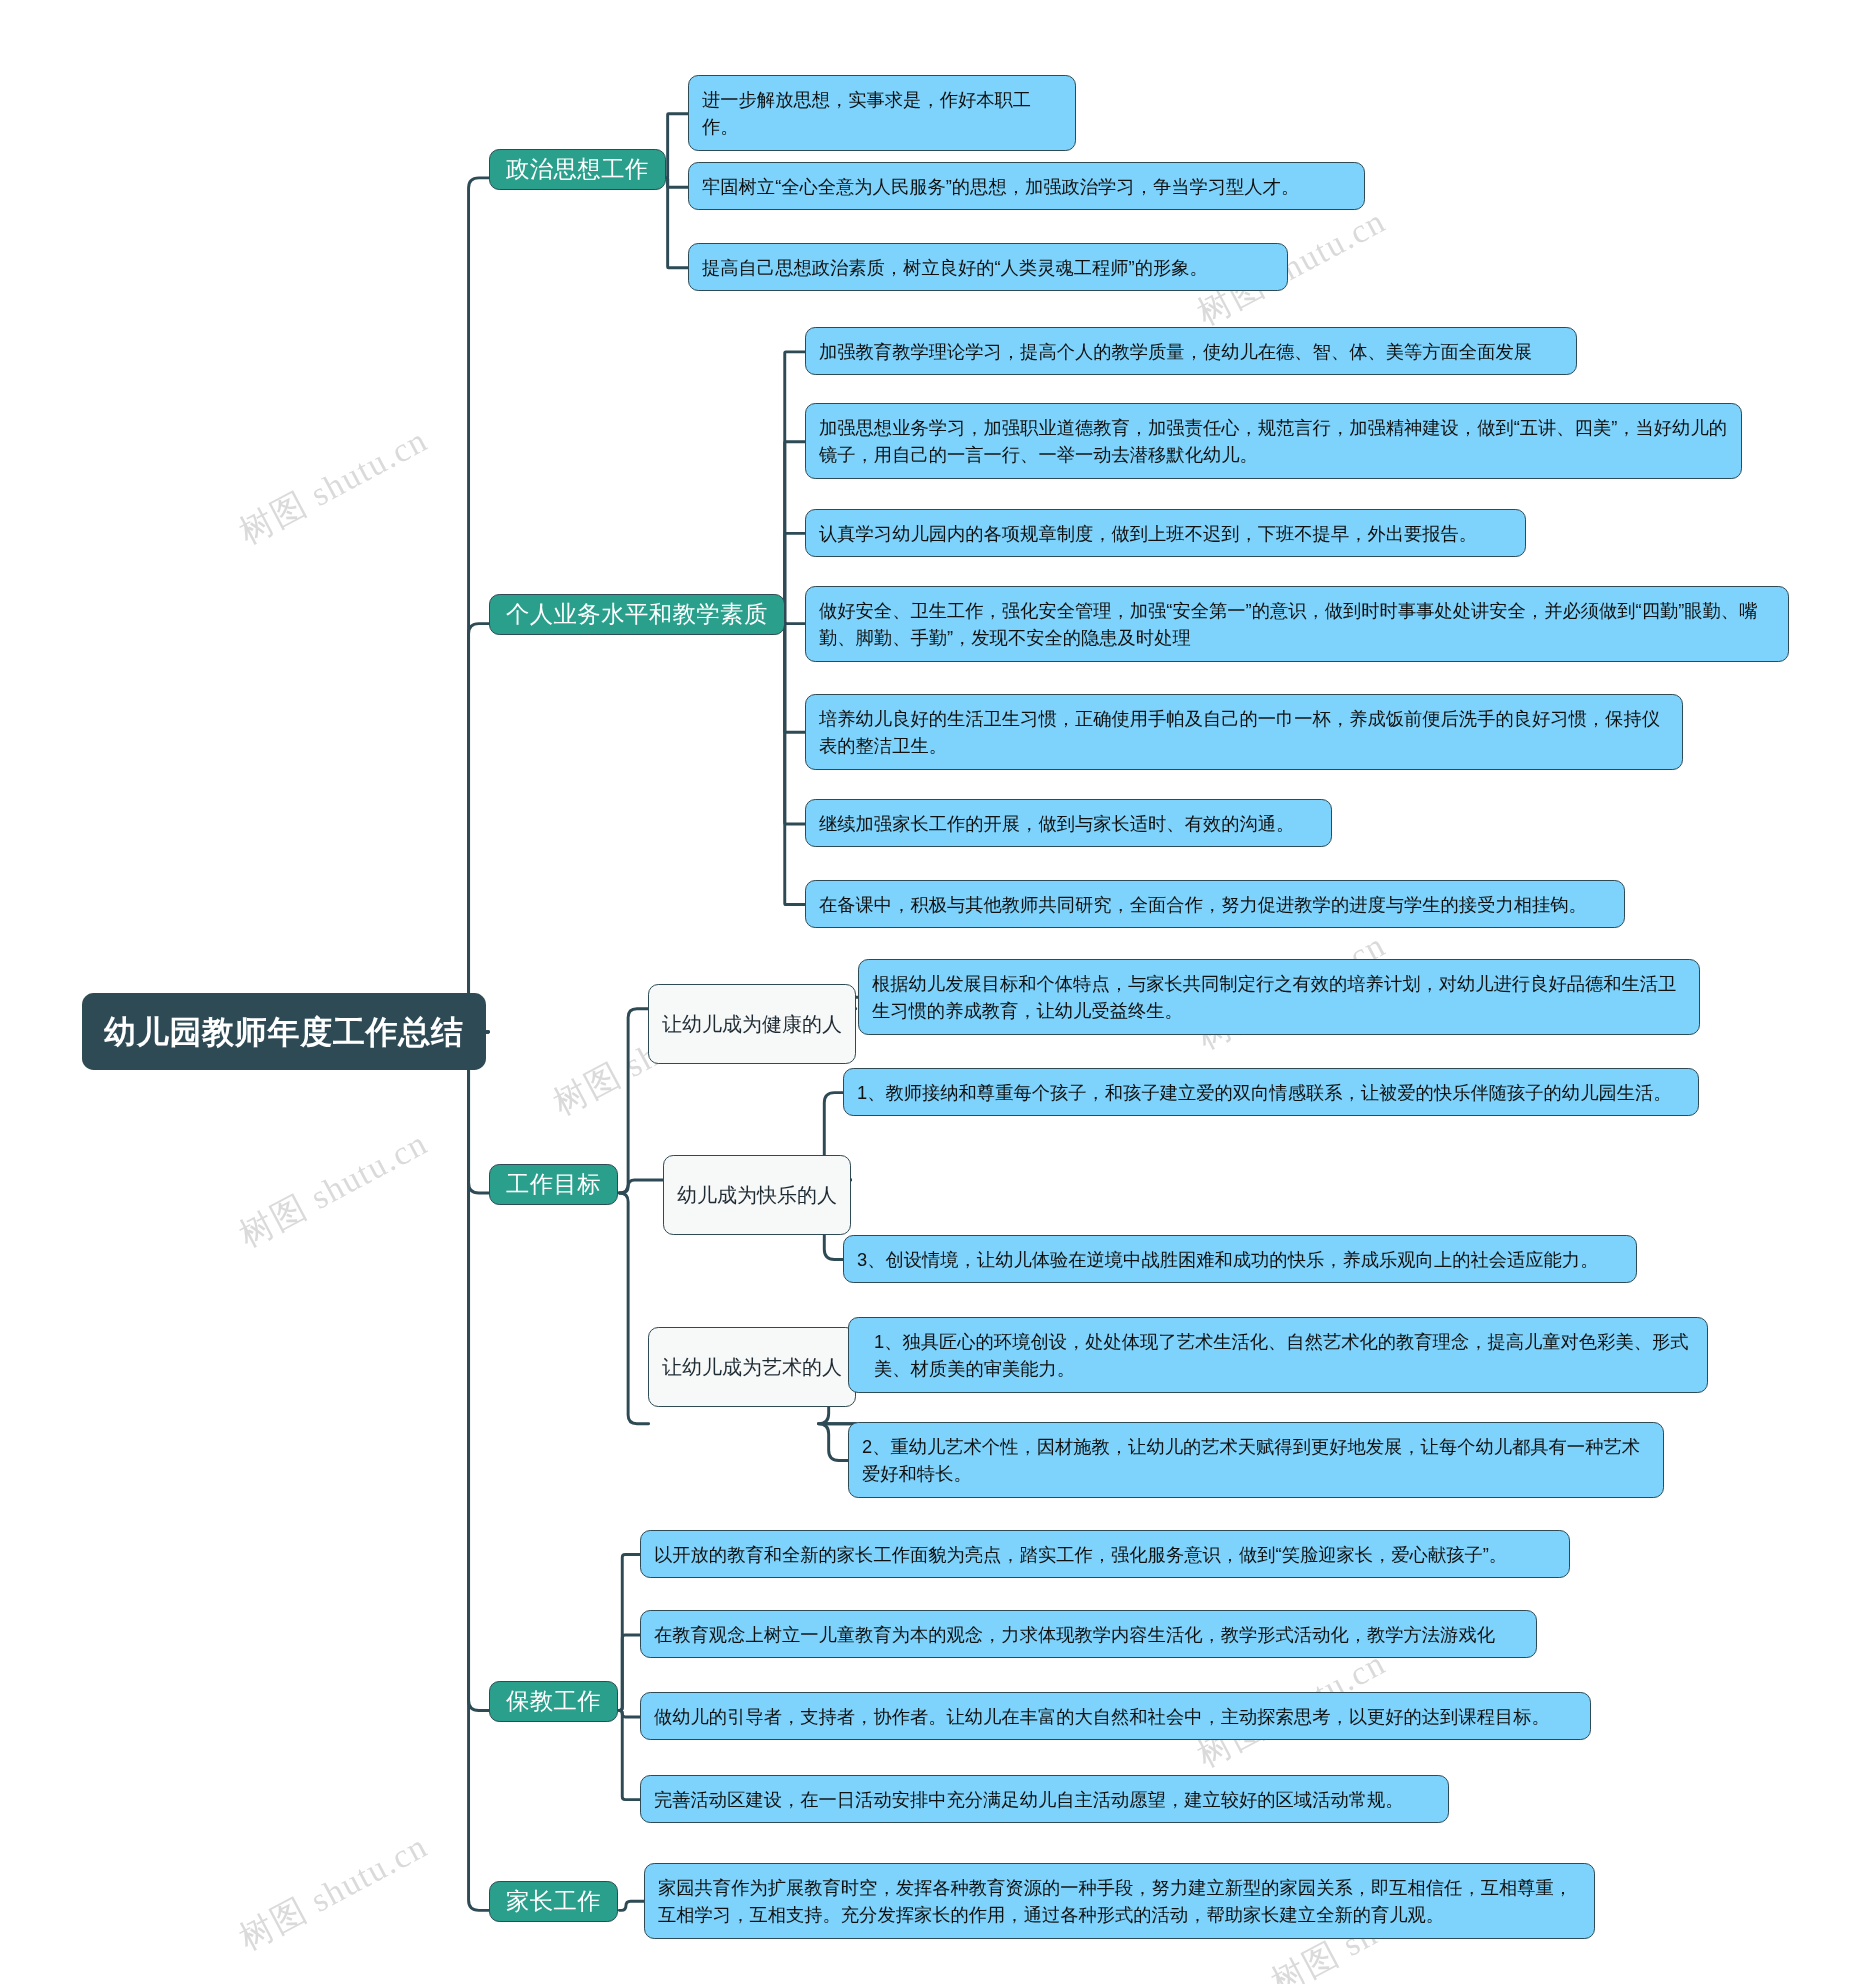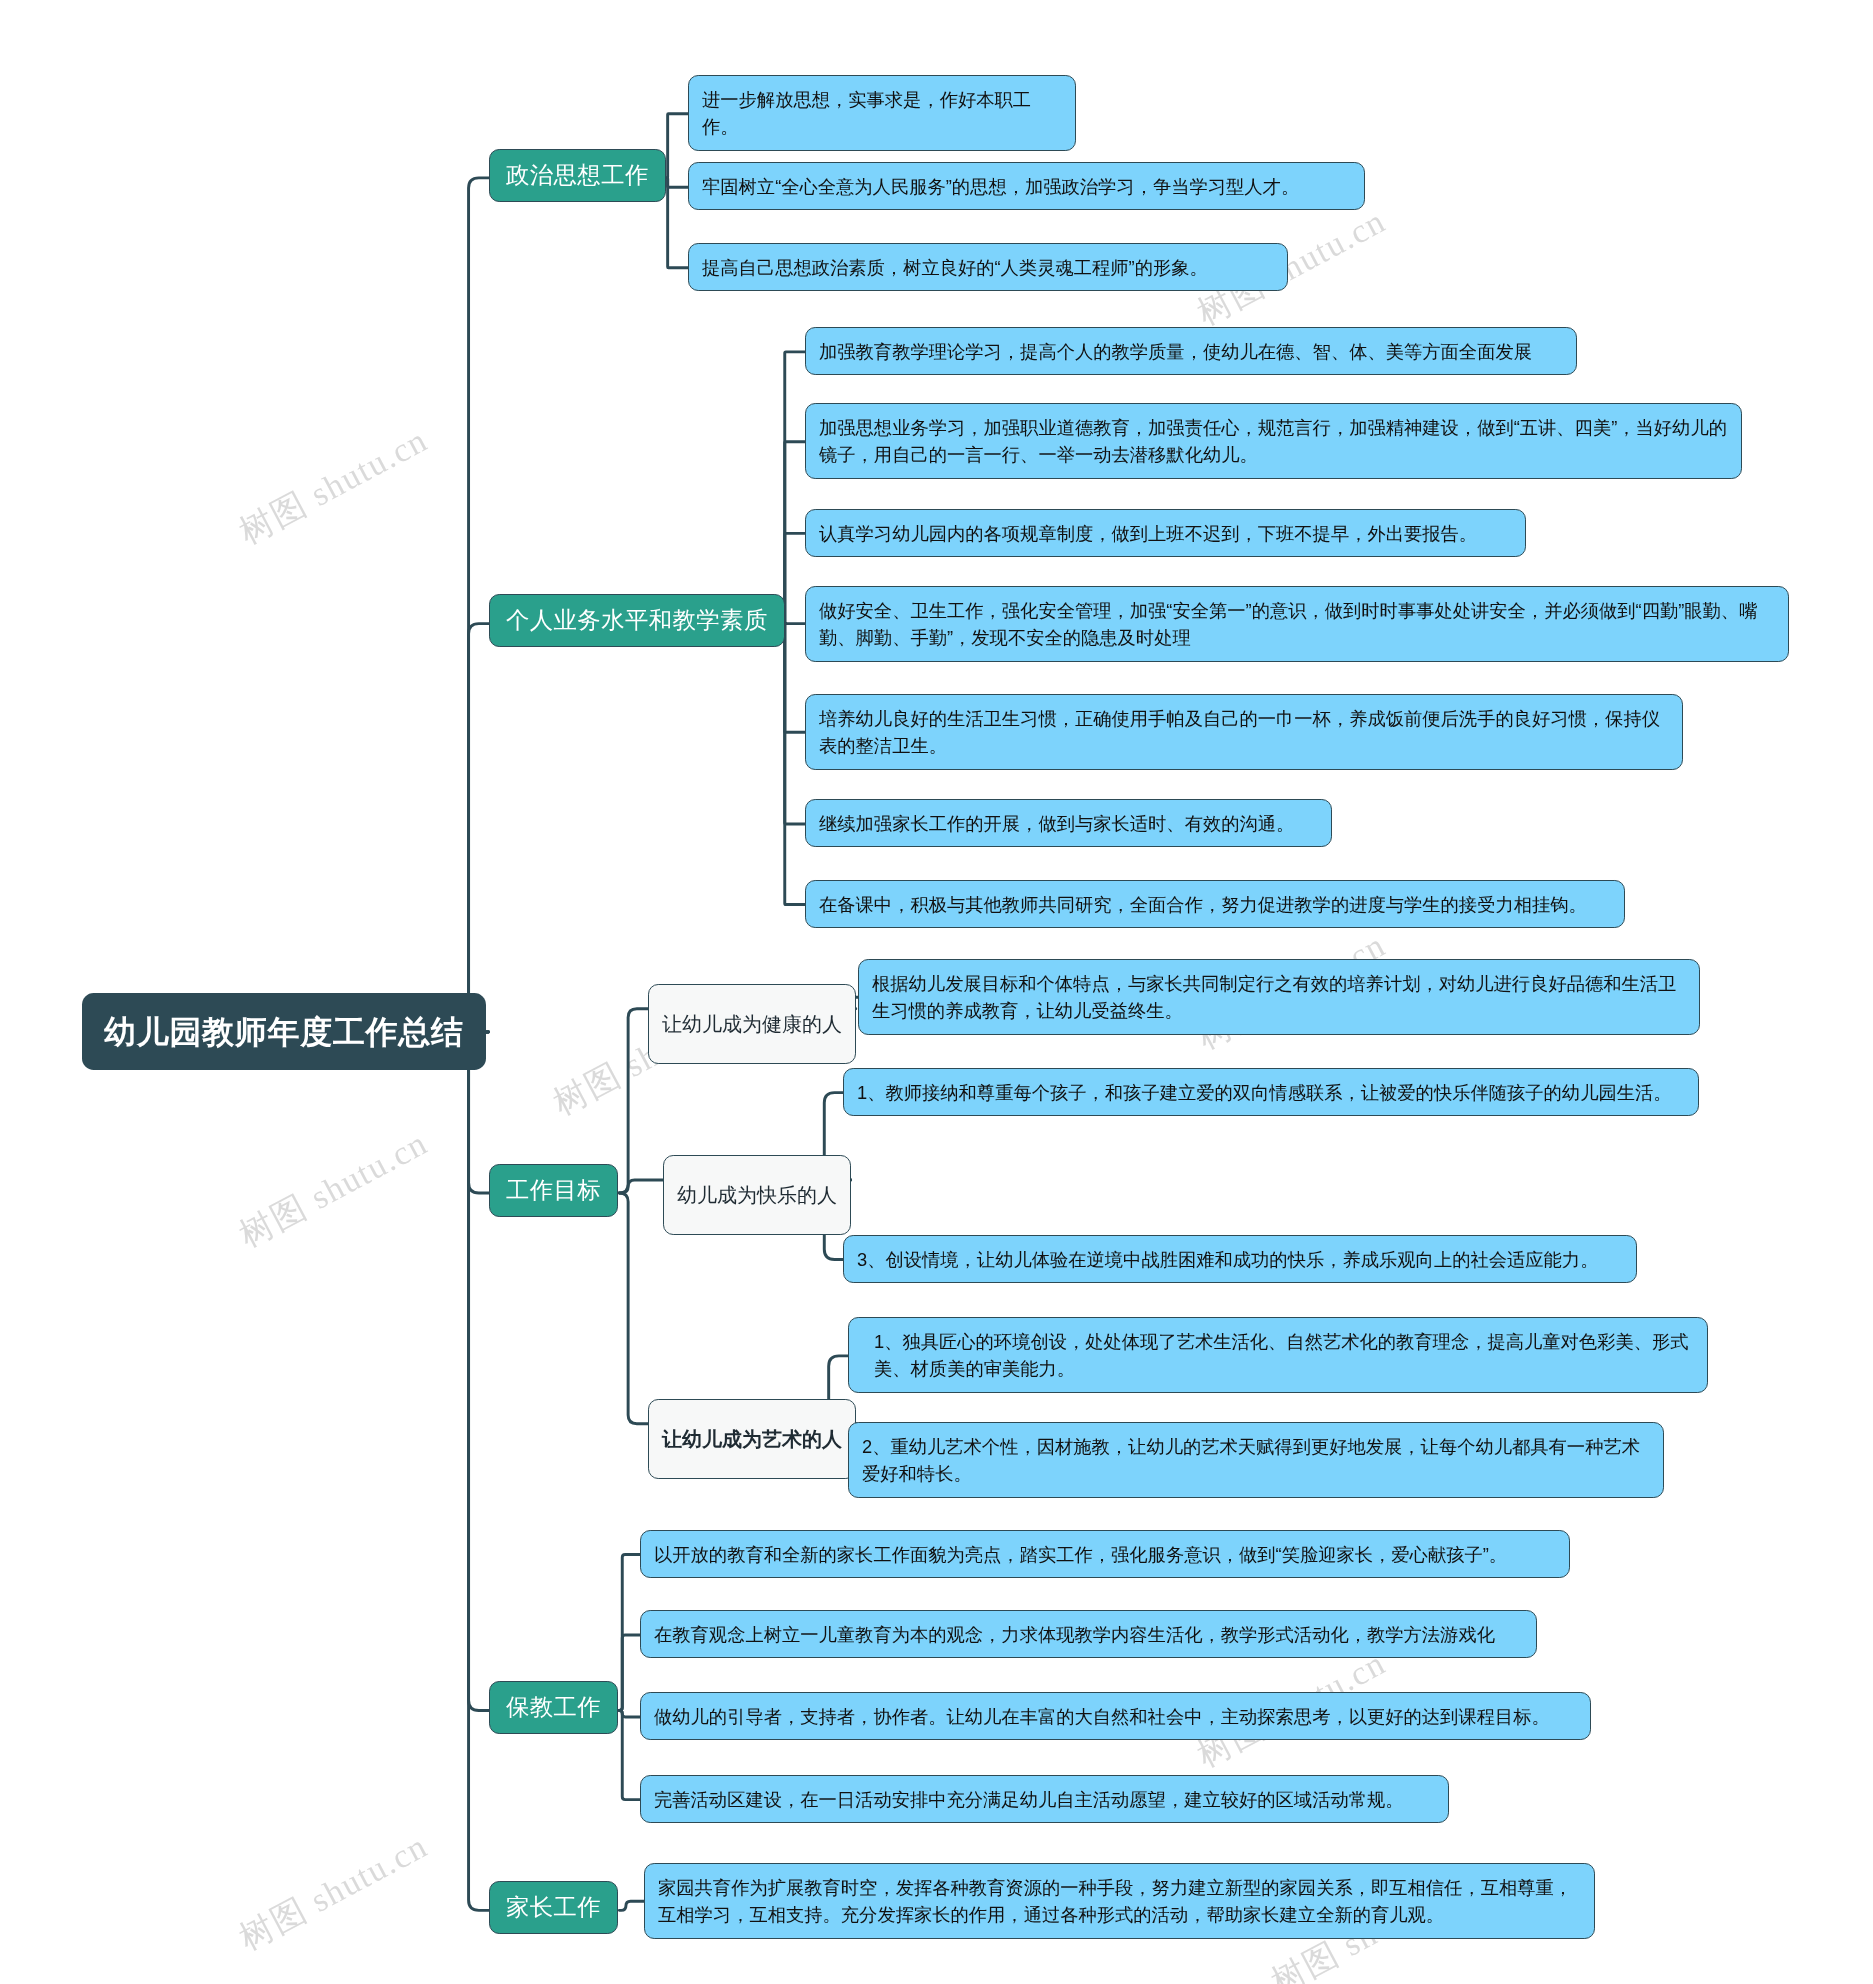--- a/index.html
+++ b/index.html
@@ -56,21 +56,21 @@
     padding: 14.6px 22px;
     border-radius: 11.7px;
     letter-spacing: 0.7px;
   }
 
   .branch {
     background: #2aa08c;
     color: #ffffff;
     font-size: 23.4px;
     font-weight: 400;
-    padding: 8px 16px;
+    padding: 2px 16px;
     border: 1.5px solid #2d4a55;
     border-radius: 10.2px;
     letter-spacing: 0.4px;
   }
 
   .sub {
     background: #f7f8f8;
     color: #1f2b33;
     font-size: 20px;
     padding: 24px 13px;
@@ -193,21 +193,21 @@
   <div class="node sub" id="b2s1" style="left:663px; top:1155px;">
     <span>幼儿成为快乐的人</span>
   </div>
   <div class="node leaf" id="b2s1l0" style="left:843px; top:1068px; width:856px;">
     <span>1、教师接纳和尊重每个孩子，和孩子建立爱的双向情感联系，让被爱的快乐伴随孩子的幼儿园生活。</span>
   </div>
   <div class="node leaf" id="b2s1l2" style="left:843px; top:1235px; width:794px;">
     <span>3、创设情境，让幼儿体验在逆境中战胜困难和成功的快乐，养成乐观向上的社会适应能力。</span>
   </div>
 
-  <div class="node sub" id="b2s2" style="left:648px; top:1399px;font-weight:bold;">
+  <div class="node sub" id="b2s2" style="left:648px; top:1327px;">
     <span>让幼儿成为艺术的人</span>
   </div>
   <div class="node leaf" id="b2s2l0" style="left:848px; top:1317px; width:860px;padding-left:25px;">
     <span>1、独具匠心的环境创设，处处体现了艺术生活化、自然艺术化的教育理念，提高儿童对色彩美、形式美、材质美的审美能力。</span>
   </div>
   <div class="node leaf" id="b2s2l1" style="left:848px; top:1422px; width:816px;">
     <span>2、重幼儿艺术个性，因材施教，让幼儿的艺术天赋得到更好地发展，让每个幼儿都具有一种艺术爱好和特长。</span>
   </div>
 
   <div class="node branch" id="b3" style="left:489px; top:1681px;">

